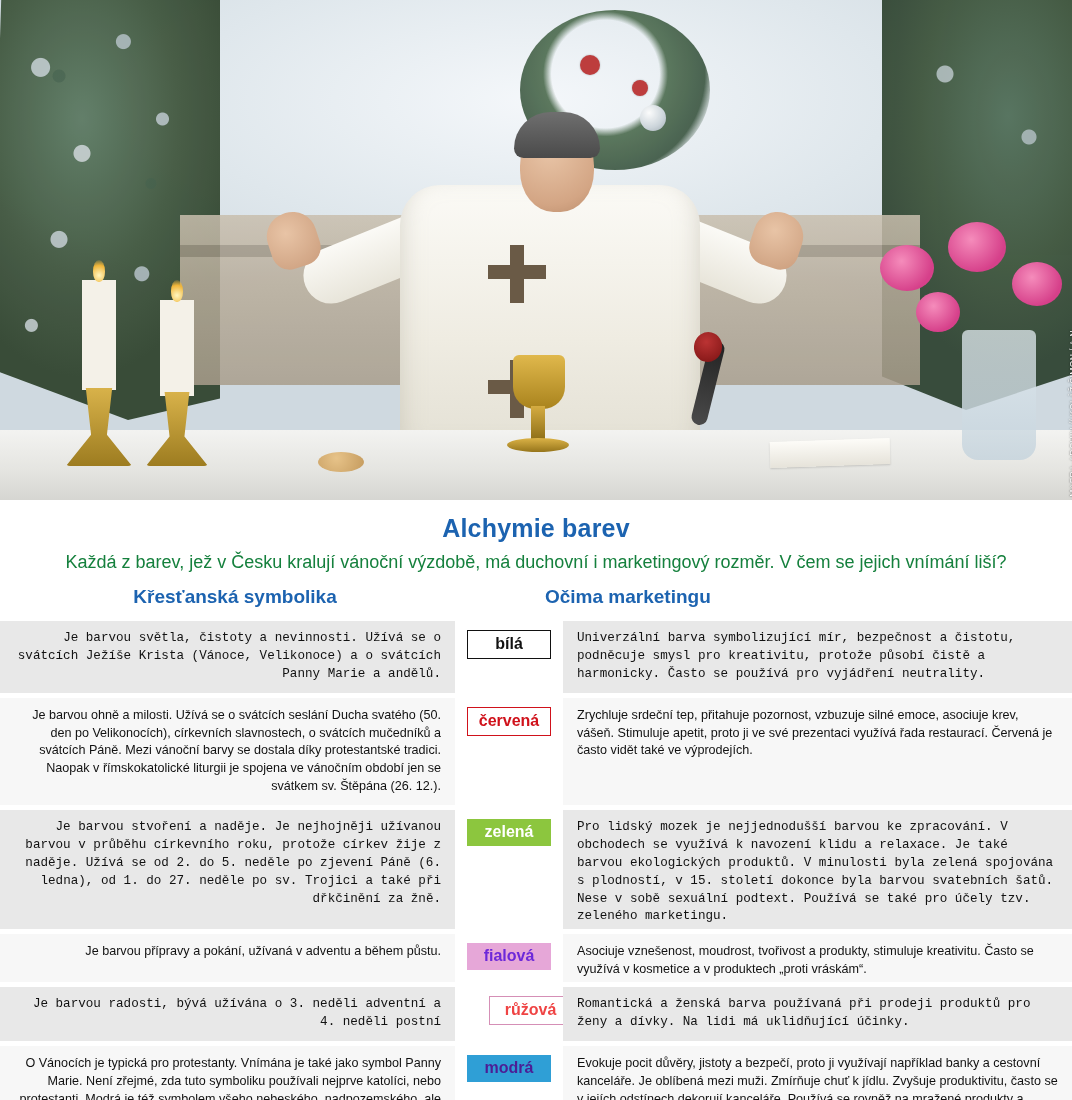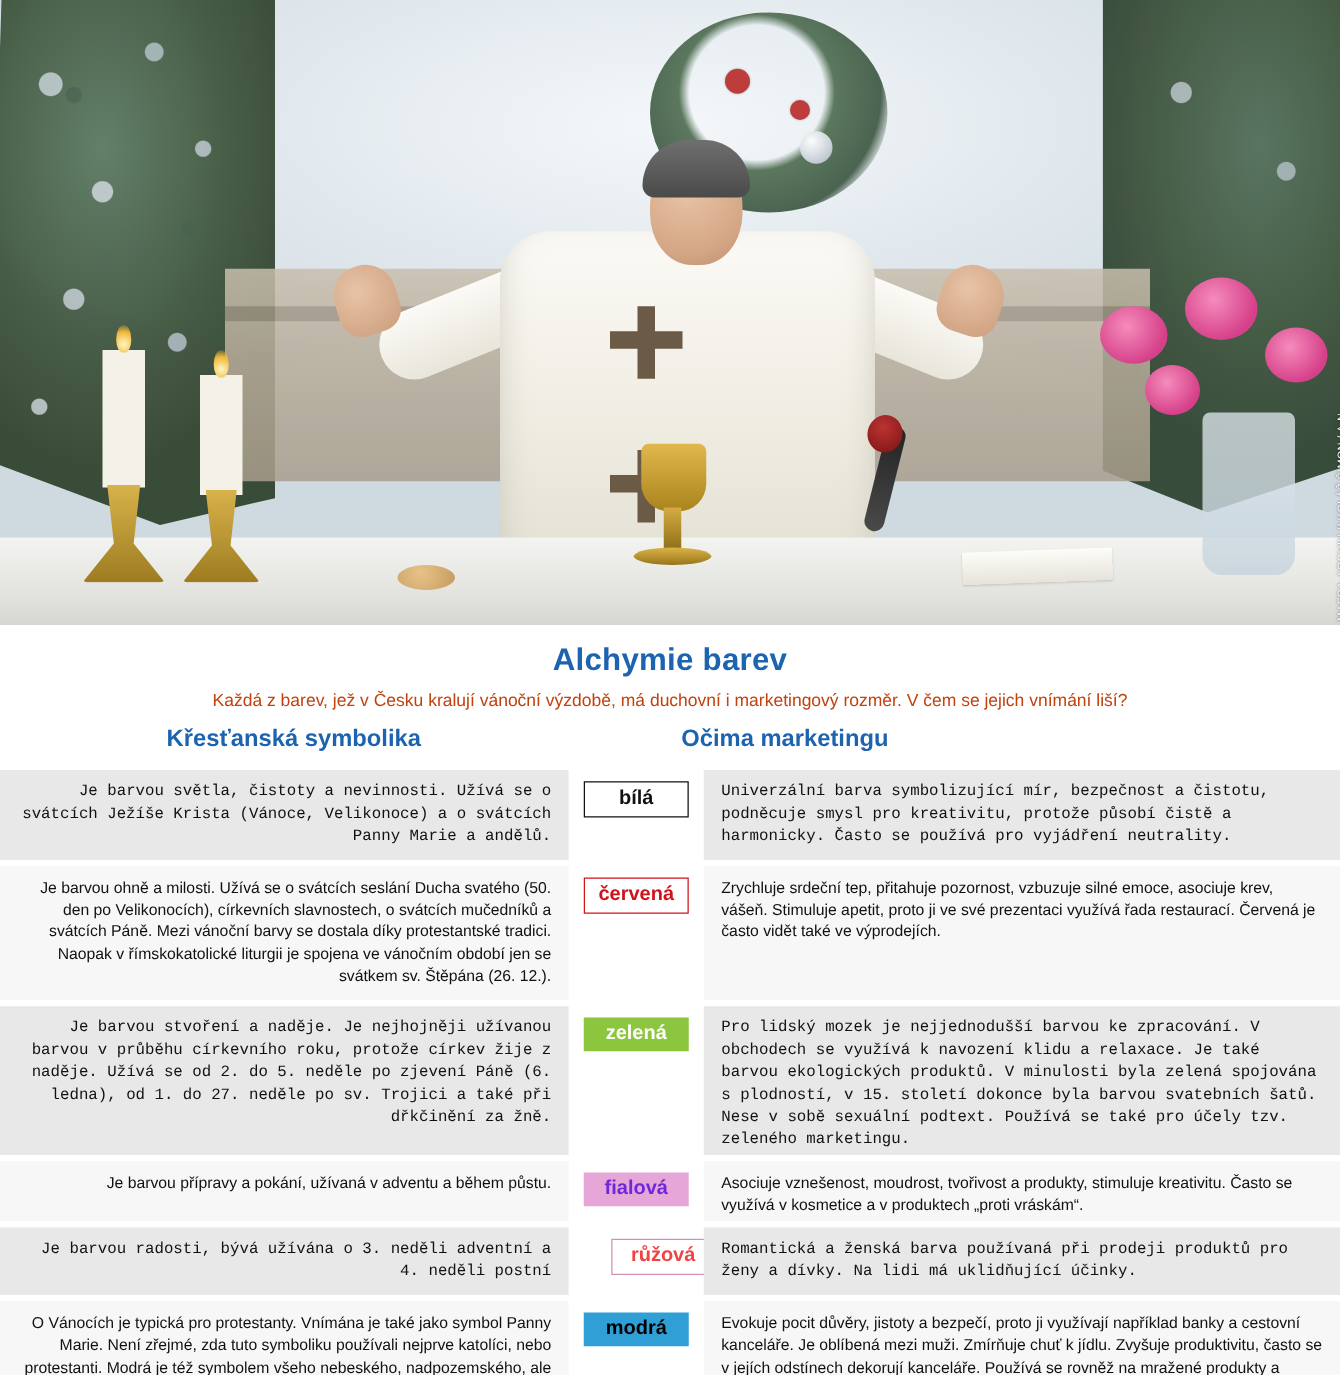--- a/index.html
+++ b/index.html
@@ -263,22 +263,22 @@
     padding-top: 14px;
   }
   .main-title {
     font-size: 25px;
     font-weight: bold;
     color: #1c63b0;
     margin: 0;
     letter-spacing: .2px;
   }
   .subtitle {
-    font-size: 14px;
-    color: #c2410c;
+    font-size: 18px;
+    color: #15803d;
     margin: 9px 0 0 0;
   }
 
   
   .col-heads {
     position: relative;
     height: 34px;
     margin-top: 13px;
   }
   .col-head {
@@ -448,19 +448,19 @@
         <div class="cell-left">Je barvou radosti, bývá užívána o 3. neděli adventní a 4. neděli postní</div>
         <div class="cell-badge">
           <span class="badge" style="background: rgb(255, 255, 255); color: #ef4444; border: 1px solid rgb(213, 143, 182); margin-left: 43px;">růžová</span>
         </div>
         <div class="cell-right">Romantická a ženská barva používaná při prodeji produktů pro ženy a dívky. Na lidi má uklidňující účinky.</div>
       </div>
       <div class="sep"></div>
       <div class="row plain">
         <div class="cell-left">O Vánocích je typická pro protestanty. Vnímána je také jako symbol Panny Marie. Není zřejmé, zda tuto symboliku používali nejprve katolíci, nebo protestanti. Modrá je též symbolem všeho nebeského, nadpozemského, ale i víry, klidu, ztišení.</div>
         <div class="cell-badge">
-          <span class="badge" style="background: rgb(47, 159, 214); color: #000000; border: none;">modrá</span>
+          <span class="badge" style="background: rgb(47, 159, 214); color: #4c1d95; border: none;">modrá</span>
         </div>
         <div class="cell-right">Evokuje pocit důvěry, jistoty a bezpečí, proto ji využívají například banky a cestovní kanceláře. Je oblíbená mezi muži. Zmírňuje chuť k jídlu. Zvyšuje produktivitu, často se v jejích odstínech dekorují kanceláře. Používá se rovněž na mražené produkty a minerální vody.</div>
       </div>
     </div>
 
 </div>
 
 </body></html>

